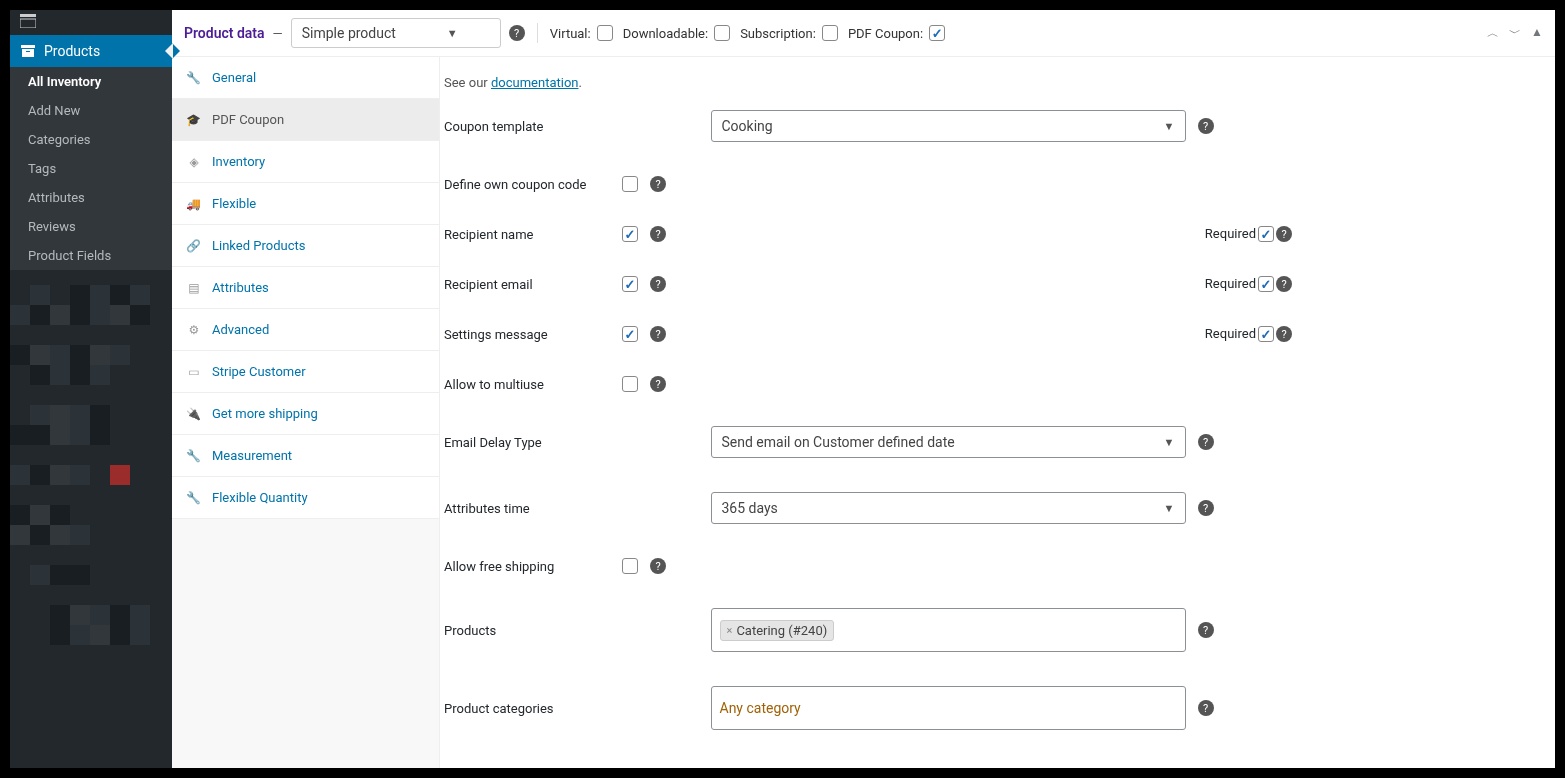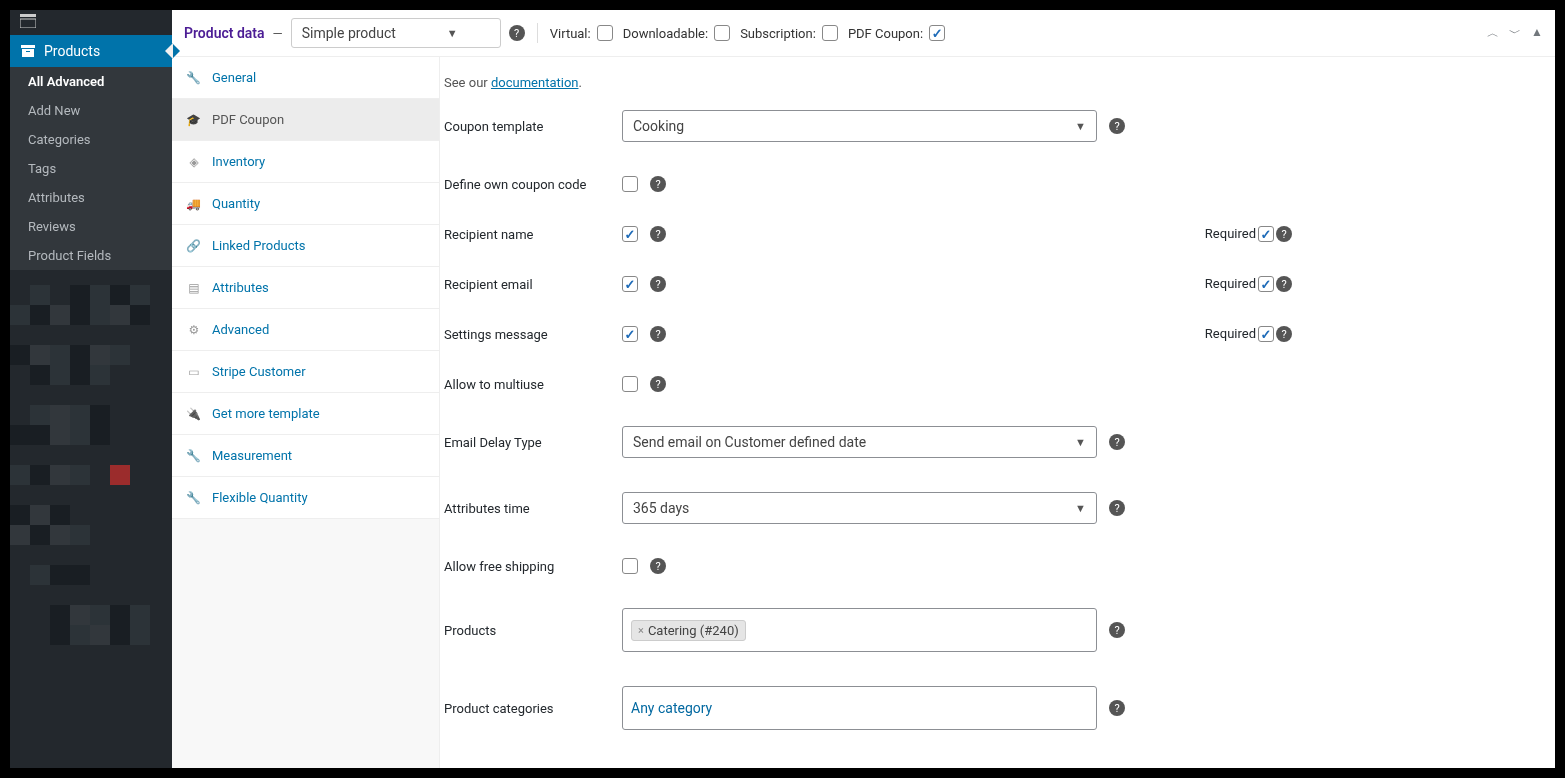--- a/index.html
+++ b/index.html
@@ -48,29 +48,29 @@
 .tab-icon { width: 16px; color: #999; display: inline-flex; align-items: center; justify-content: center; font-size: 12px; }
 .tab.active .tab-icon, .tab.active span { color: #555; }
 
 
 .form-area { flex: 1; padding: 18px 0 18px 0; overflow-y: auto; }
 .intro { padding: 0 0 20px 4px; font-size: 13px; color: #555; }
 .intro a { color: #0073aa; text-decoration: underline; }
 .form-row { display: flex; align-items: center; margin-bottom: 34px; padding: 0 4px; }
 .form-label { width: 178px; font-size: 13px; color: #23282d; flex-shrink: 0; }
 .form-control-area { display: flex; align-items: center; gap: 12px; width: 680px; }
-.form-control-area.wide { width: 680px; justify-content: flex-start; }
+.form-control-area.wide { width: 680px; justify-content: center; }
 .select-control { border: 1px solid #8c8f94; border-radius: 3px; padding: 7px 10px; font-size: 14px; background: #fff; cursor: pointer; flex: 1; display: flex; align-items: center; justify-content: space-between; max-width: 475px; }
 .select-control .chev { font-size: 11px; color: #555; }
 .required-group { margin-left: auto; display: flex; gap: 2px; }
 .required-label { font-size: 13px; color: #23282d; }
 .tag-input { border: 1px solid #8c8f94; border-radius: 3px; padding: 7px 8px; min-height: 44px; background: #fff; flex: 1; max-width: 475px; display: flex; flex-wrap: wrap; gap: 4px; align-items: center; }
 .tag { background: #e5e5e5; border: 1px solid #ccc; border-radius: 3px; padding: 2px 6px; font-size: 13px; display: inline-flex; align-items: center; gap: 4px; }
 .tag .x { color: #888; cursor: pointer; font-size: 11px; }
-.placeholder-text { color: #0369a1; font-size: 14px; }
+.placeholder-text { color: #a16207; font-size: 14px; }
 </style>
 </head>
 <body>
 
 <div class="frame">
 <div class="viewport">
 
 <div class="admin-sidebar">
   <div class="tool-icon">
     <svg width="16" height="14" viewBox="0 0 16 14">
@@ -80,21 +80,21 @@
   </div>
   <div class="admin-menu-item current">
     <svg width="16" height="16" viewBox="0 0 16 16">
             <rect x="1" y="2" width="14" height="3" fill="#fff"></rect>
             <rect x="2" y="6" width="12" height="8" fill="#fff"></rect>
             <rect x="6" y="8" width="4" height="1" fill="#0073aa"></rect>
           </svg>
     <span>Products</span>
   </div>
   <div class="admin-submenu">
-    <div class="sub-item active">All Advanced</div>
+    <div class="sub-item active">All Inventory</div>
     <div class="sub-item">Add New</div>
     <div class="sub-item">Categories</div>
     <div class="sub-item">Tags</div>
     <div class="sub-item">Attributes</div>
     <div class="sub-item">Reviews</div>
     <div class="sub-item">Product Fields</div>
   </div>
   <div class="pixelated">
     <div class="row">
             <div class="cell c1"></div>
@@ -334,41 +334,41 @@
       <div class="tab active">
               <span class="tab-icon">🎓</span>
               <span>PDF Coupon</span>
             </div>
       <div class="tab">
               <span class="tab-icon">◈</span>
               <span>Inventory</span>
             </div>
       <div class="tab">
               <span class="tab-icon">🚚</span>
-              <span>Quantity</span>
+              <span>Flexible</span>
             </div>
       <div class="tab">
               <span class="tab-icon">🔗</span>
               <span>Linked Products</span>
             </div>
       <div class="tab">
               <span class="tab-icon">▤</span>
               <span>Attributes</span>
             </div>
       <div class="tab">
               <span class="tab-icon">⚙</span>
               <span>Advanced</span>
             </div>
       <div class="tab">
               <span class="tab-icon">▭</span>
               <span>Stripe Customer</span>
             </div>
       <div class="tab">
               <span class="tab-icon">🔌</span>
-              <span>Get more template</span>
+              <span>Get more shipping</span>
             </div>
       <div class="tab">
               <span class="tab-icon">🔧</span>
               <span>Measurement</span>
             </div>
       <div class="tab">
               <span class="tab-icon">🔧</span>
               <span>Flexible Quantity</span>
             </div>
     </div>

